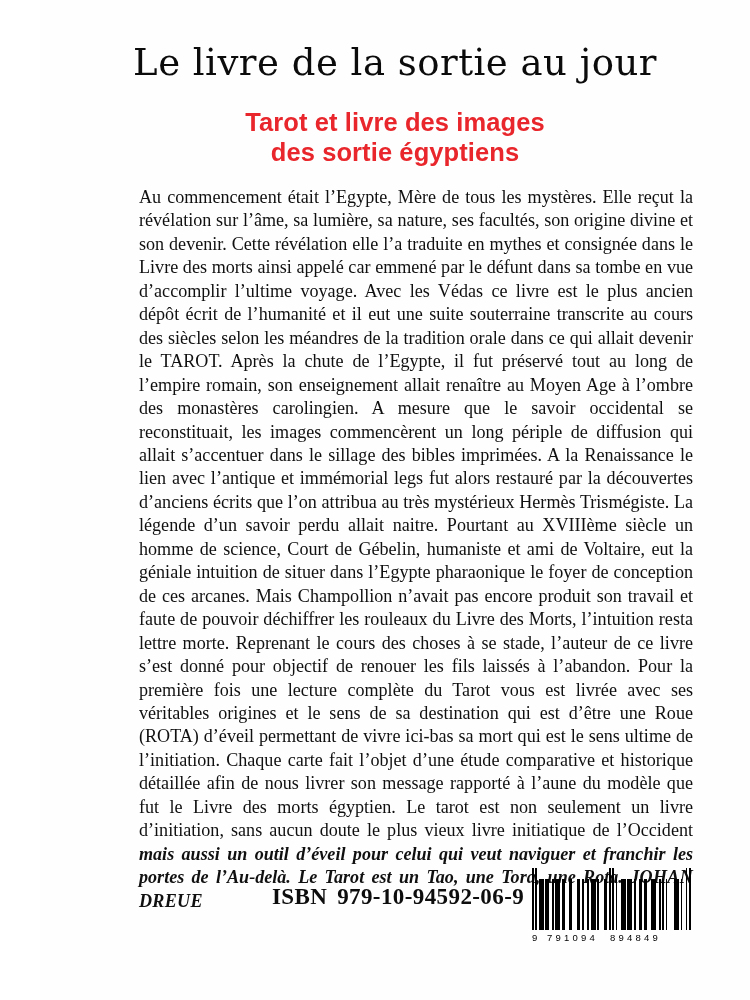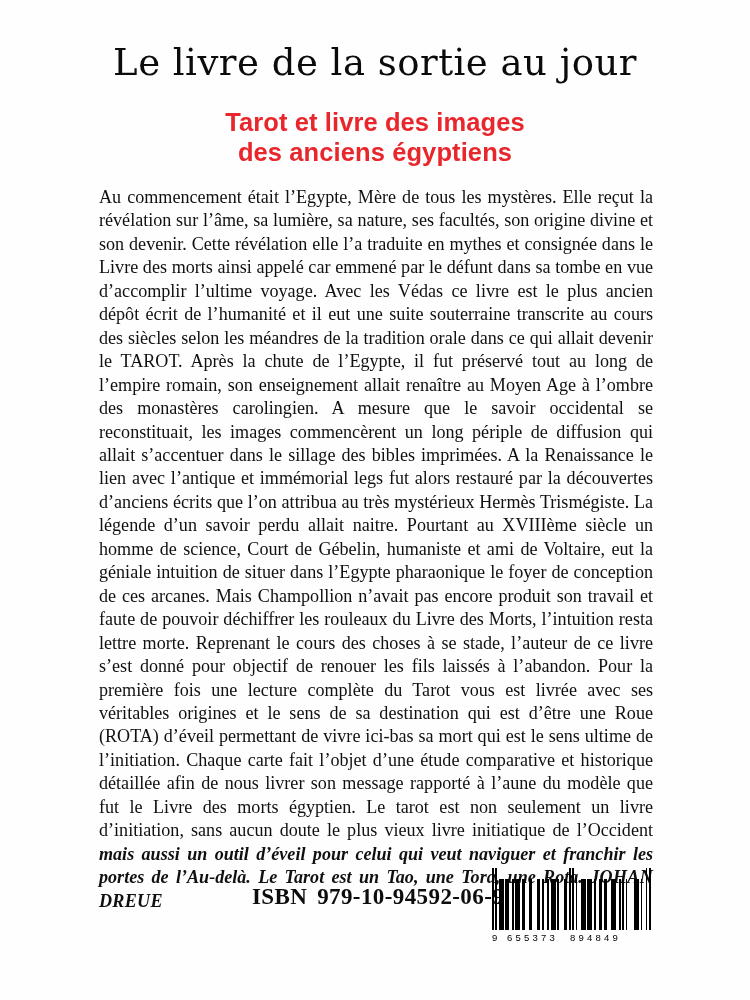--- a/index.html
+++ b/index.html
@@ -13,20 +13,21 @@
     position: relative;
     overflow: hidden;
     font-family: "Liberation Serif", serif;
     color: #111111;
   }
 
   .cover {
     position: absolute;
     inset: 0;
     background: #fefefe;
+    margin-left: 40px;
   }
 
   
   .title {
     position: absolute;
     left: 0;
     right: 0;
     top: 40px;
     text-align: center;
     font-family: "DejaVu Serif", "Liberation Serif", serif;
@@ -131,21 +132,21 @@
 </style>
 </head>
 <body>
 
 <div class="cover">
 
   <div class="title">Le livre de la sortie au jour</div>
 
   <div class="subtitle">
     <span class="sub-line">Tarot et livre des images</span>
-    <span class="sub-line">des anciens égyptiens</span>
+    <span class="sub-line">des sortie égyptiens</span>
   </div>
 
   <div class="blurb">
     <span>Au commencement était l’Egypte, Mère de tous les mystères. Elle reçut la révélation sur l’âme, sa lumière, sa nature, ses facultés, son origine divine et son devenir. Cette révélation elle l’a traduite en mythes et consignée dans le Livre des morts ainsi appelé car emmené par le défunt dans sa tombe en vue d’accomplir l’ultime voyage. Avec les Védas ce livre est le plus ancien dépôt écrit de l’humanité et il eut une suite souterraine transcrite au cours des siècles selon les méandres de la tradition orale dans ce qui allait devenir le TAROT. Après la chute de l’Egypte, il fut préservé tout au long de l’empire romain, son enseignement  allait renaître au Moyen Age à l’ombre des monastères carolingien. A mesure que le savoir occidental se reconstituait, les images commencèrent un long périple de diffusion qui allait s’accentuer dans le sillage des bibles imprimées. A la Renaissance le lien avec l’antique et immémorial legs fut alors restauré par la découvertes d’anciens écrits que l’on attribua au très mystérieux Hermès Trismégiste. La légende d’un savoir perdu allait naitre. Pourtant au XVIIIème siècle un homme de science, Court de Gébelin, humaniste et ami de Voltaire,  eut la géniale intuition de situer dans l’Egypte pharaonique le foyer de conception de ces arcanes. Mais Champollion n’avait pas encore produit son travail et faute de pouvoir déchiffrer les rouleaux du Livre des Morts, l’intuition resta lettre morte. Reprenant le cours des choses à se stade, l’auteur de ce livre s’est donné pour objectif de renouer les fils laissés à l’abandon. Pour la première fois une lecture complète du Tarot vous est livrée avec ses véritables origines et le sens de sa destination qui est d’être une Roue (ROTA) d’éveil permettant de vivre ici-bas sa mort qui est le sens ultime de l’initiation. Chaque carte fait l’objet d’une étude comparative et historique détaillée afin de nous livrer son message rapporté à l’aune  du modèle que fut le Livre des morts égyptien.  Le tarot est non seulement un livre d’initiation, sans aucun doute le plus vieux livre initiatique de l’Occident </span><span class="emph">mais aussi un outil  d’éveil pour celui qui veut naviguer et franchir les portes de l’Au-delà. Le Tarot est un Tao, une Tora, une Rota.</span><span>  </span><span class="author">JOHAN DREUE</span>
   </div>
 
   <div class="isbn">
     <span class="isbn-label">ISBN</span><span>979-10-94592-06-9</span>
   </div>
 
@@ -242,18 +243,18 @@
         <span class="gap" style="width: 1.68421px;"></span>
         <span class="bar short" style="width: 1.68421px;"></span>
         <span class="gap" style="width: 1.68421px;"></span>
         <span class="gap" style="width: 1.68421px;"></span>
         <span class="bar guard" style="width: 1.68421px;"></span>
         <span class="gap" style="width: 1.68421px;"></span>
         <span class="bar guard" style="width: 1.68421px;"></span>
       </div>
     <div class="barcode-digits">
       <span class="d-lead">9</span>
-      <span class="d-left">655373</span>
+      <span class="d-left">791094</span>
       <span class="d-right">894849</span>
     </div>
   </div>
 
 </div>
 
 </body></html>

